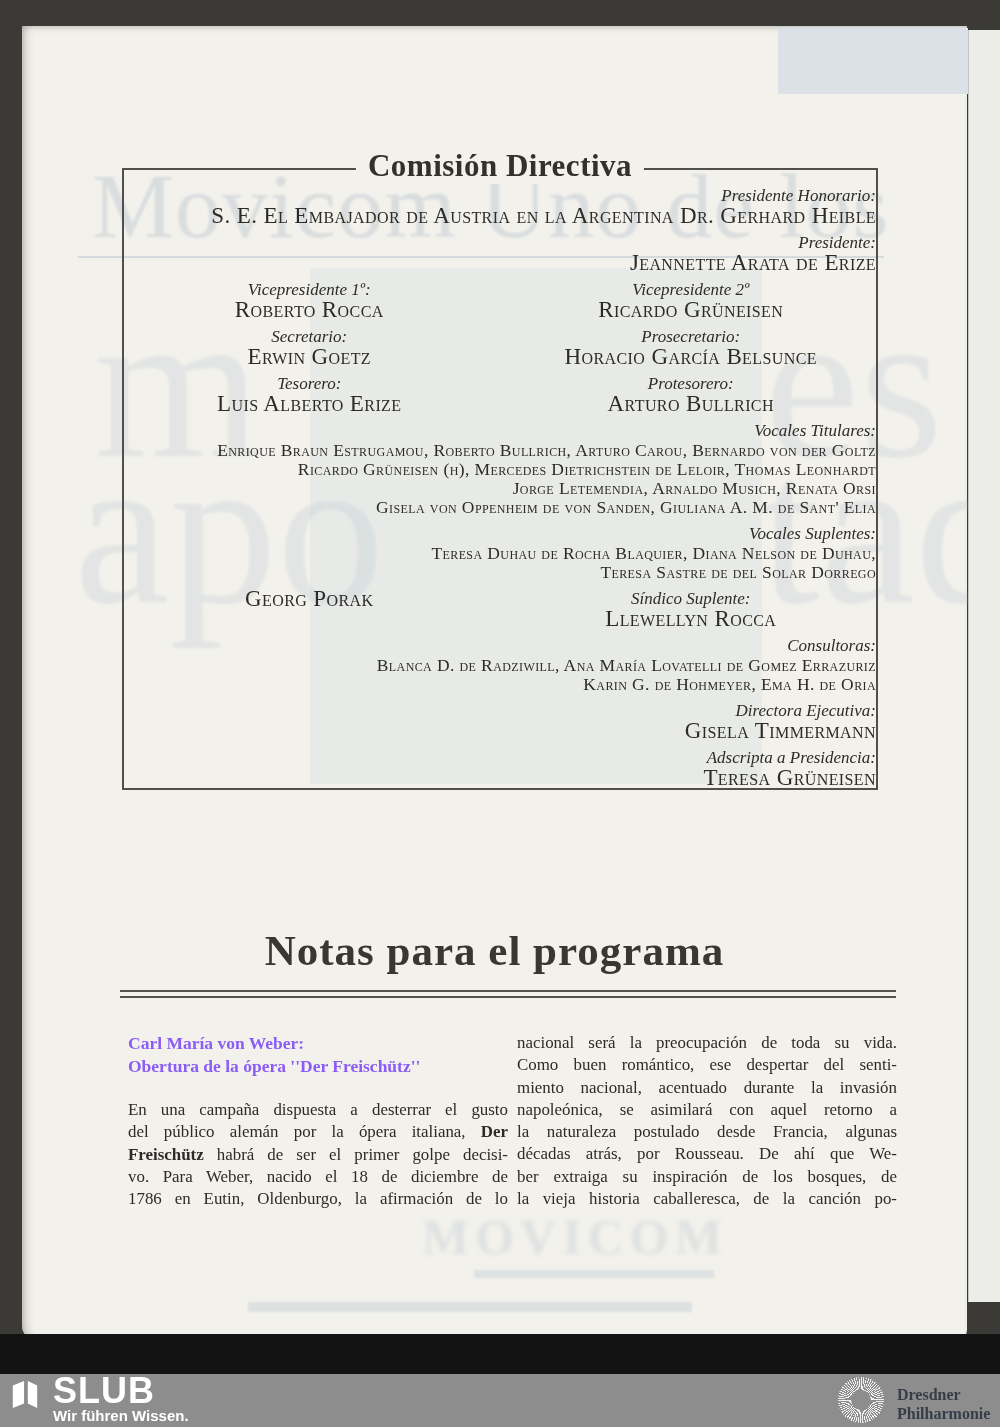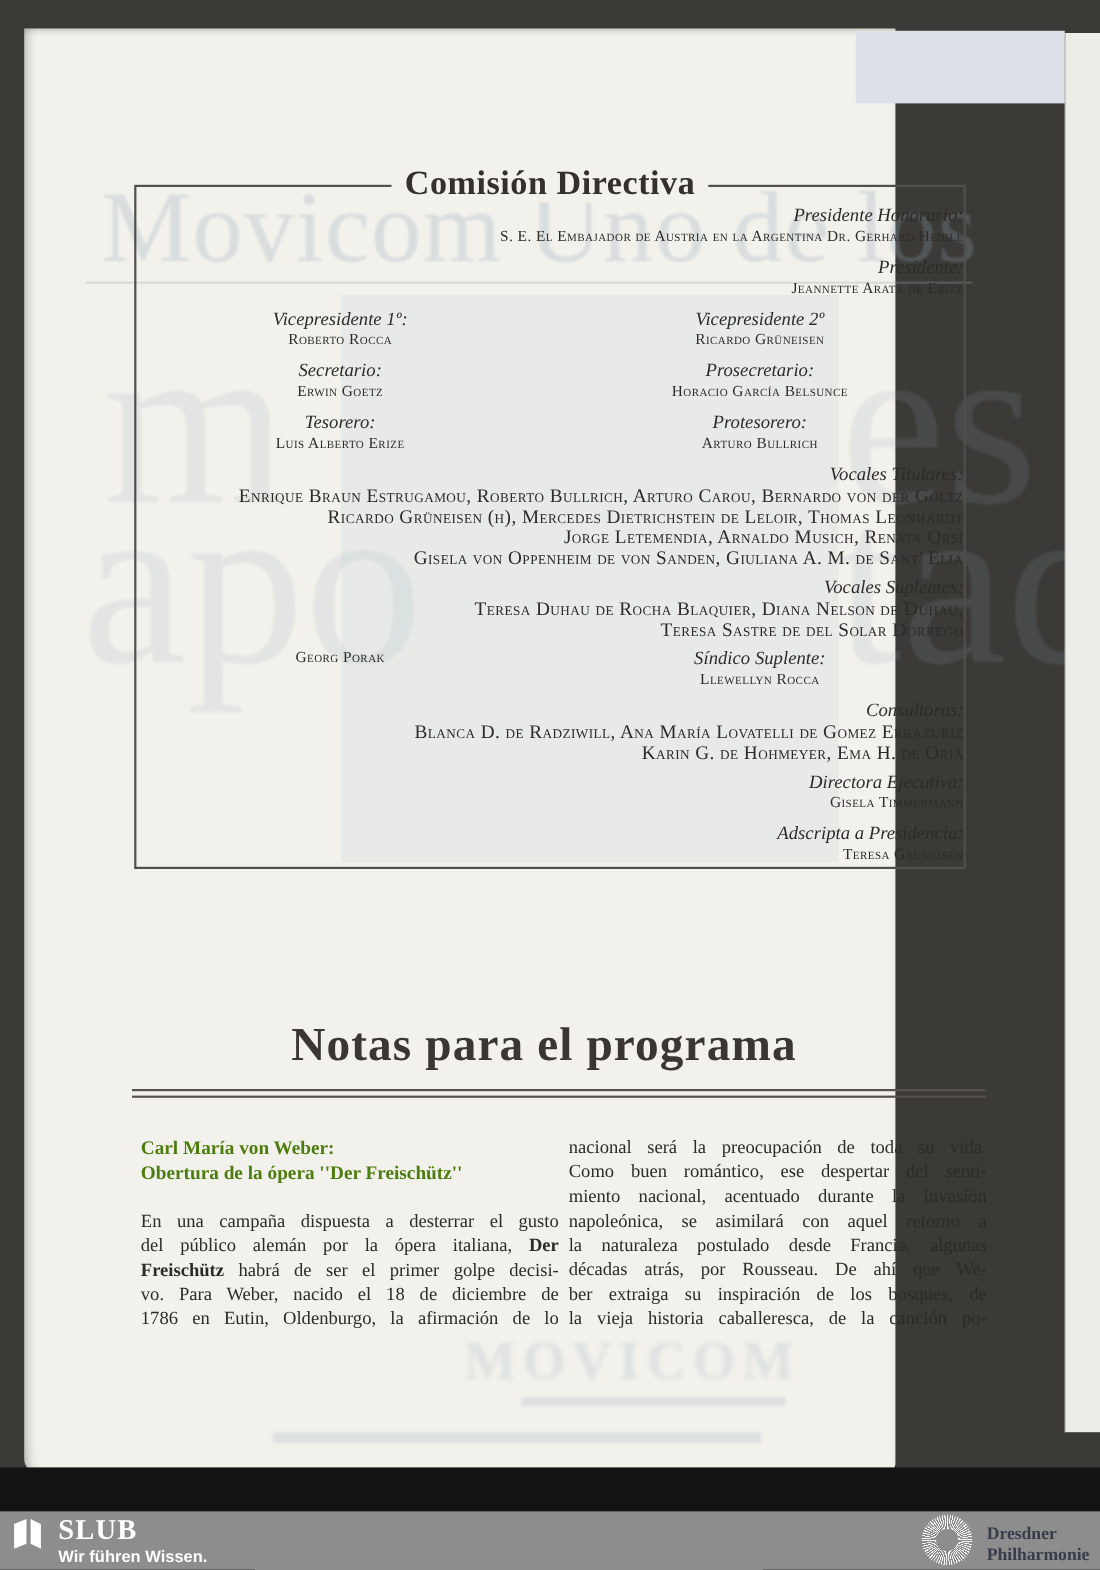--- a/index.html
+++ b/index.html
@@ -1,20 +1,20 @@
 <!DOCTYPE html>
 <html><head>
 <meta charset="utf-8">
 <style>
   html,body{margin:0;padding:0;}
   body{background:#222;font-family:"Liberation Serif", serif;}
   .stage{position:relative;width:1000px;height:1427px;background:#3b3a37;overflow:hidden;margin:0 auto;}
 
   
-  .page{position:absolute;left:22px;top:26px;width:792px;height:1314px;background:#f2f1ec;
+  .page{position:absolute;left:22px;top:26px;width:945px;height:1314px;background:#f2f1ec;
         border-radius:0 0 10px 14px;
         box-shadow:inset 7px 0 12px -7px rgba(0,0,0,.38), inset 0 5px 9px -6px rgba(0,0,0,.3);}
   .edge-strip{position:absolute;left:968px;top:30px;width:32px;height:1272px;background:#ecece8;border-left:1px solid #c4c4bf;}
 
   
   .ghost{position:absolute;color:#93a7ba;font-family:"Liberation Serif",serif;pointer-events:none;white-space:nowrap;line-height:1;}
   .g-headline{left:70px;top:134px;font-size:92px;opacity:.26;filter:blur(1px);letter-spacing:1px;}
   .g-rule{left:56px;top:230px;width:806px;height:2px;background:rgba(147,167,186,.3);}
   .g-m{left:72px;top:250px;font-size:215px;opacity:.15;filter:blur(1px);}
   .g-es{left:742px;top:250px;font-size:215px;opacity:.15;filter:blur(1px);}
@@ -27,43 +27,43 @@
   .g-botline{left:226px;top:1276px;width:444px;height:10px;background:rgba(147,167,186,.2);filter:blur(1px);}
 
   
   .box{position:absolute;left:100px;top:142px;width:752px;height:618px;border:2px solid #514f4b;}
   .box-title{position:absolute;top:-22px;left:50%;transform:translateX(-50%);background:#f2f1ec;
              padding:0 12px;font-size:31px;font-weight:bold;color:#34312d;white-space:nowrap;letter-spacing:.5px;}
   .box-inner{padding-top:16px;display:flex;flex-direction:column;align-items:stretch;}
   .grp{text-align:right;margin-bottom:7px;}
   .grp:last-child{margin-bottom:16px;}
   .lbl{font-style:italic;font-size:17px;line-height:20px;color:#2d2b28;}
-  .nm{font-size:14px;line-height:20px;font-variant:small-caps;letter-spacing:.4px;color:#2d2b28;}
+  .nm{font-size:23px;line-height:20px;font-variant:small-caps;letter-spacing:.4px;color:#2d2b28;}
   .name-list div{font-size:17.5px;line-height:19px;font-variant:small-caps;letter-spacing:.4px;color:#2d2b28;}
   .pair{display:grid;grid-template-columns:1fr 1fr;margin-bottom:7px;gap:11px;}
   .pair > div{text-align:center;}
 
   
   .notes-title{position:absolute;left:0;top:900px;width:945px;text-align:center;
                font-size:43px;font-weight:bold;color:#3a3733;letter-spacing:1px;}
   .rules{position:absolute;left:98px;top:964px;width:776px;}
   .rule1{height:2px;background:#55524d;margin-bottom:4px;}
   .rule2{height:2px;background:#55524d;}
   .cols{position:absolute;left:106px;top:1006px;width:770px;display:grid;grid-template-columns:380px 380px;column-gap:9px;}
-  .col-heading .jline{font-weight:bold;font-size:17.5px;line-height:23px;color:#4d7c0f;}
+  .col-heading .jline{font-weight:bold;font-size:17.5px;line-height:23px;color:#8b5cf6;}
   .col-heading{margin-bottom:21px;}
   .jline{font-size:16.9px;line-height:22.3px;color:#2d2b28;text-align:justify;text-align-last:justify;}
   .jline.nj{text-align:left;text-align-last:left;}
   .bseg{font-weight:bold;}
 
   
   .black-band{position:absolute;left:0;top:1334px;width:1000px;height:40px;background:#131313;}
   .footer-bar{position:absolute;left:0;top:1374px;width:1000px;height:53px;background:#8d8d8d;font-family:"Liberation Sans",sans-serif;}
   .slub{position:absolute;left:10px;top:3px;display:flex;gap:13px;align-items:flex-start;}
-  .slub-word{font-size:26px;font-weight:bold;color:#fff;line-height:28px;letter-spacing:1px;font-family:Liberation Serif, serif;}
+  .slub-word{font-size:36px;font-weight:bold;color:#fff;line-height:28px;letter-spacing:1px;font-family:Liberation Sans, sans-serif;}
   .slub-slogan{font-size:15px;font-weight:bold;color:#fff;line-height:17px;margin-top:2px;}
   .phil{position:absolute;left:838px;top:3px;display:flex;align-items:flex-end;gap:13px;}
   .sun{position:relative;width:46px;height:46px;border-radius:50%;
        background:repeating-conic-gradient(#f3f3f3 0deg 2.6deg, rgba(255,255,255,0) 2.6deg 6.2deg);}
   .sun::after{content:"";position:absolute;inset:13px;border-radius:50%;background:#8d8d8d;}
   .phil-text div{font-family:"Liberation Serif",serif;font-size:16px;line-height:19px;font-weight:bold;color:#363d49;}
 </style>
 </head>
 <body>
 

